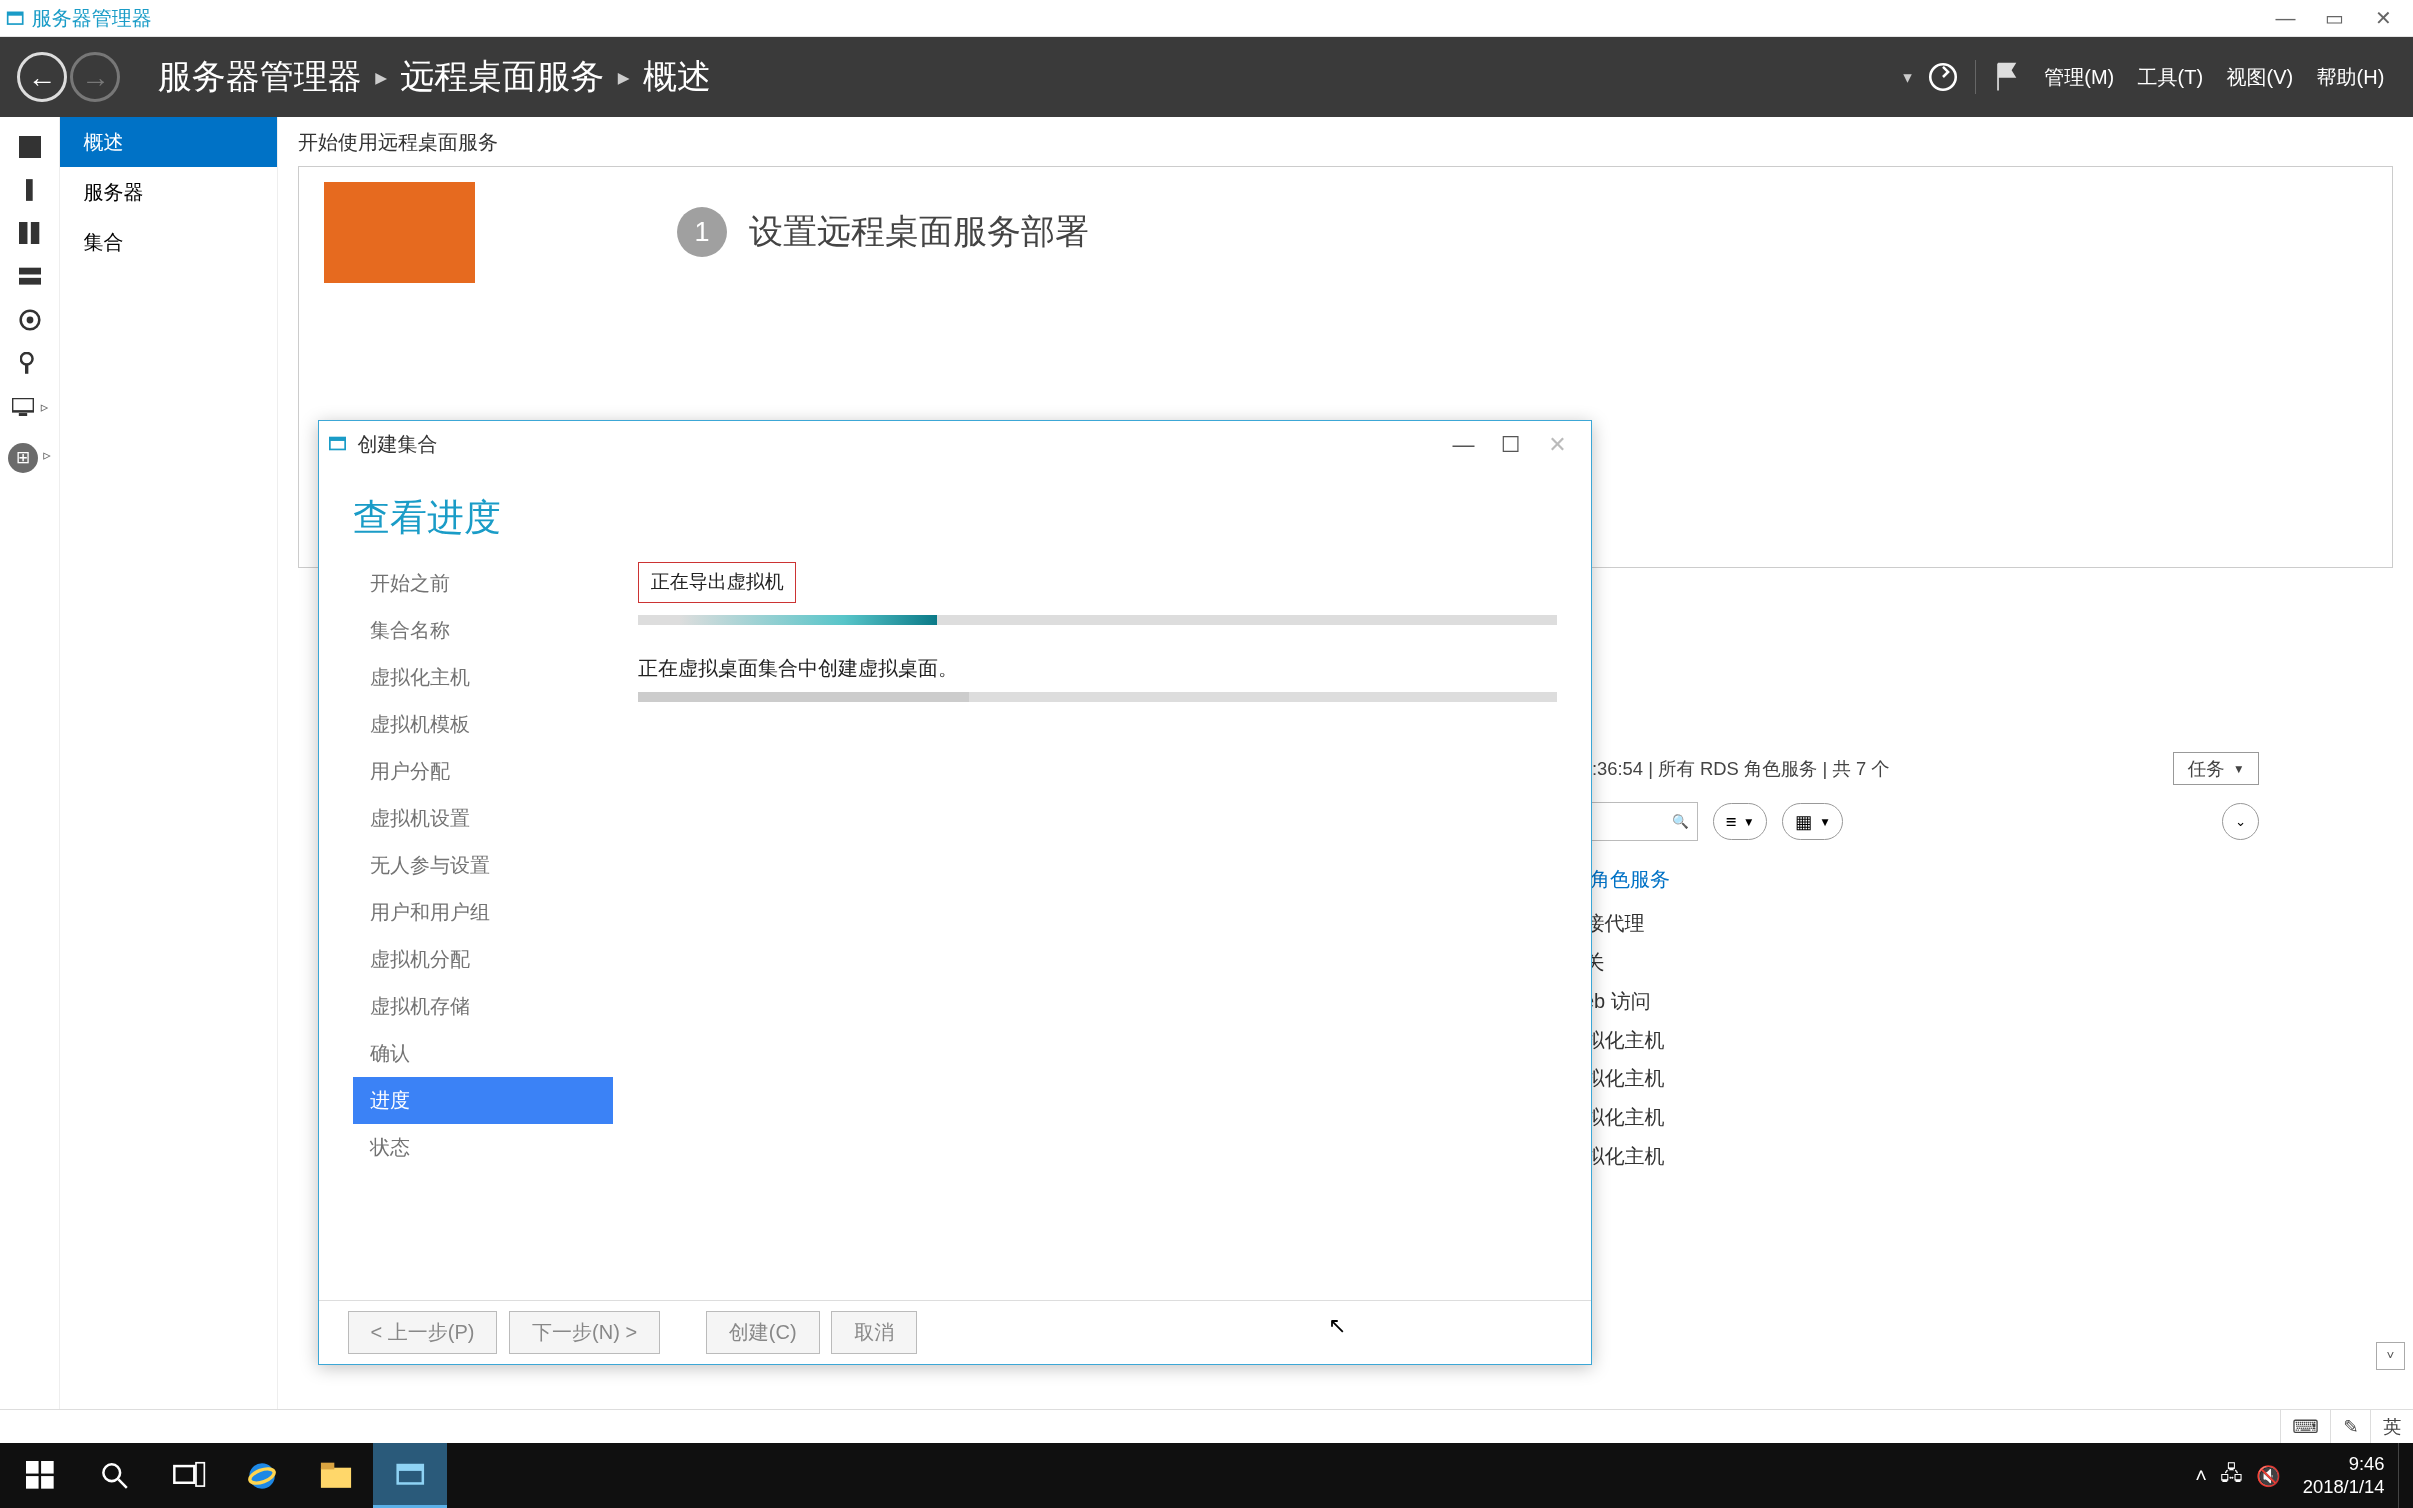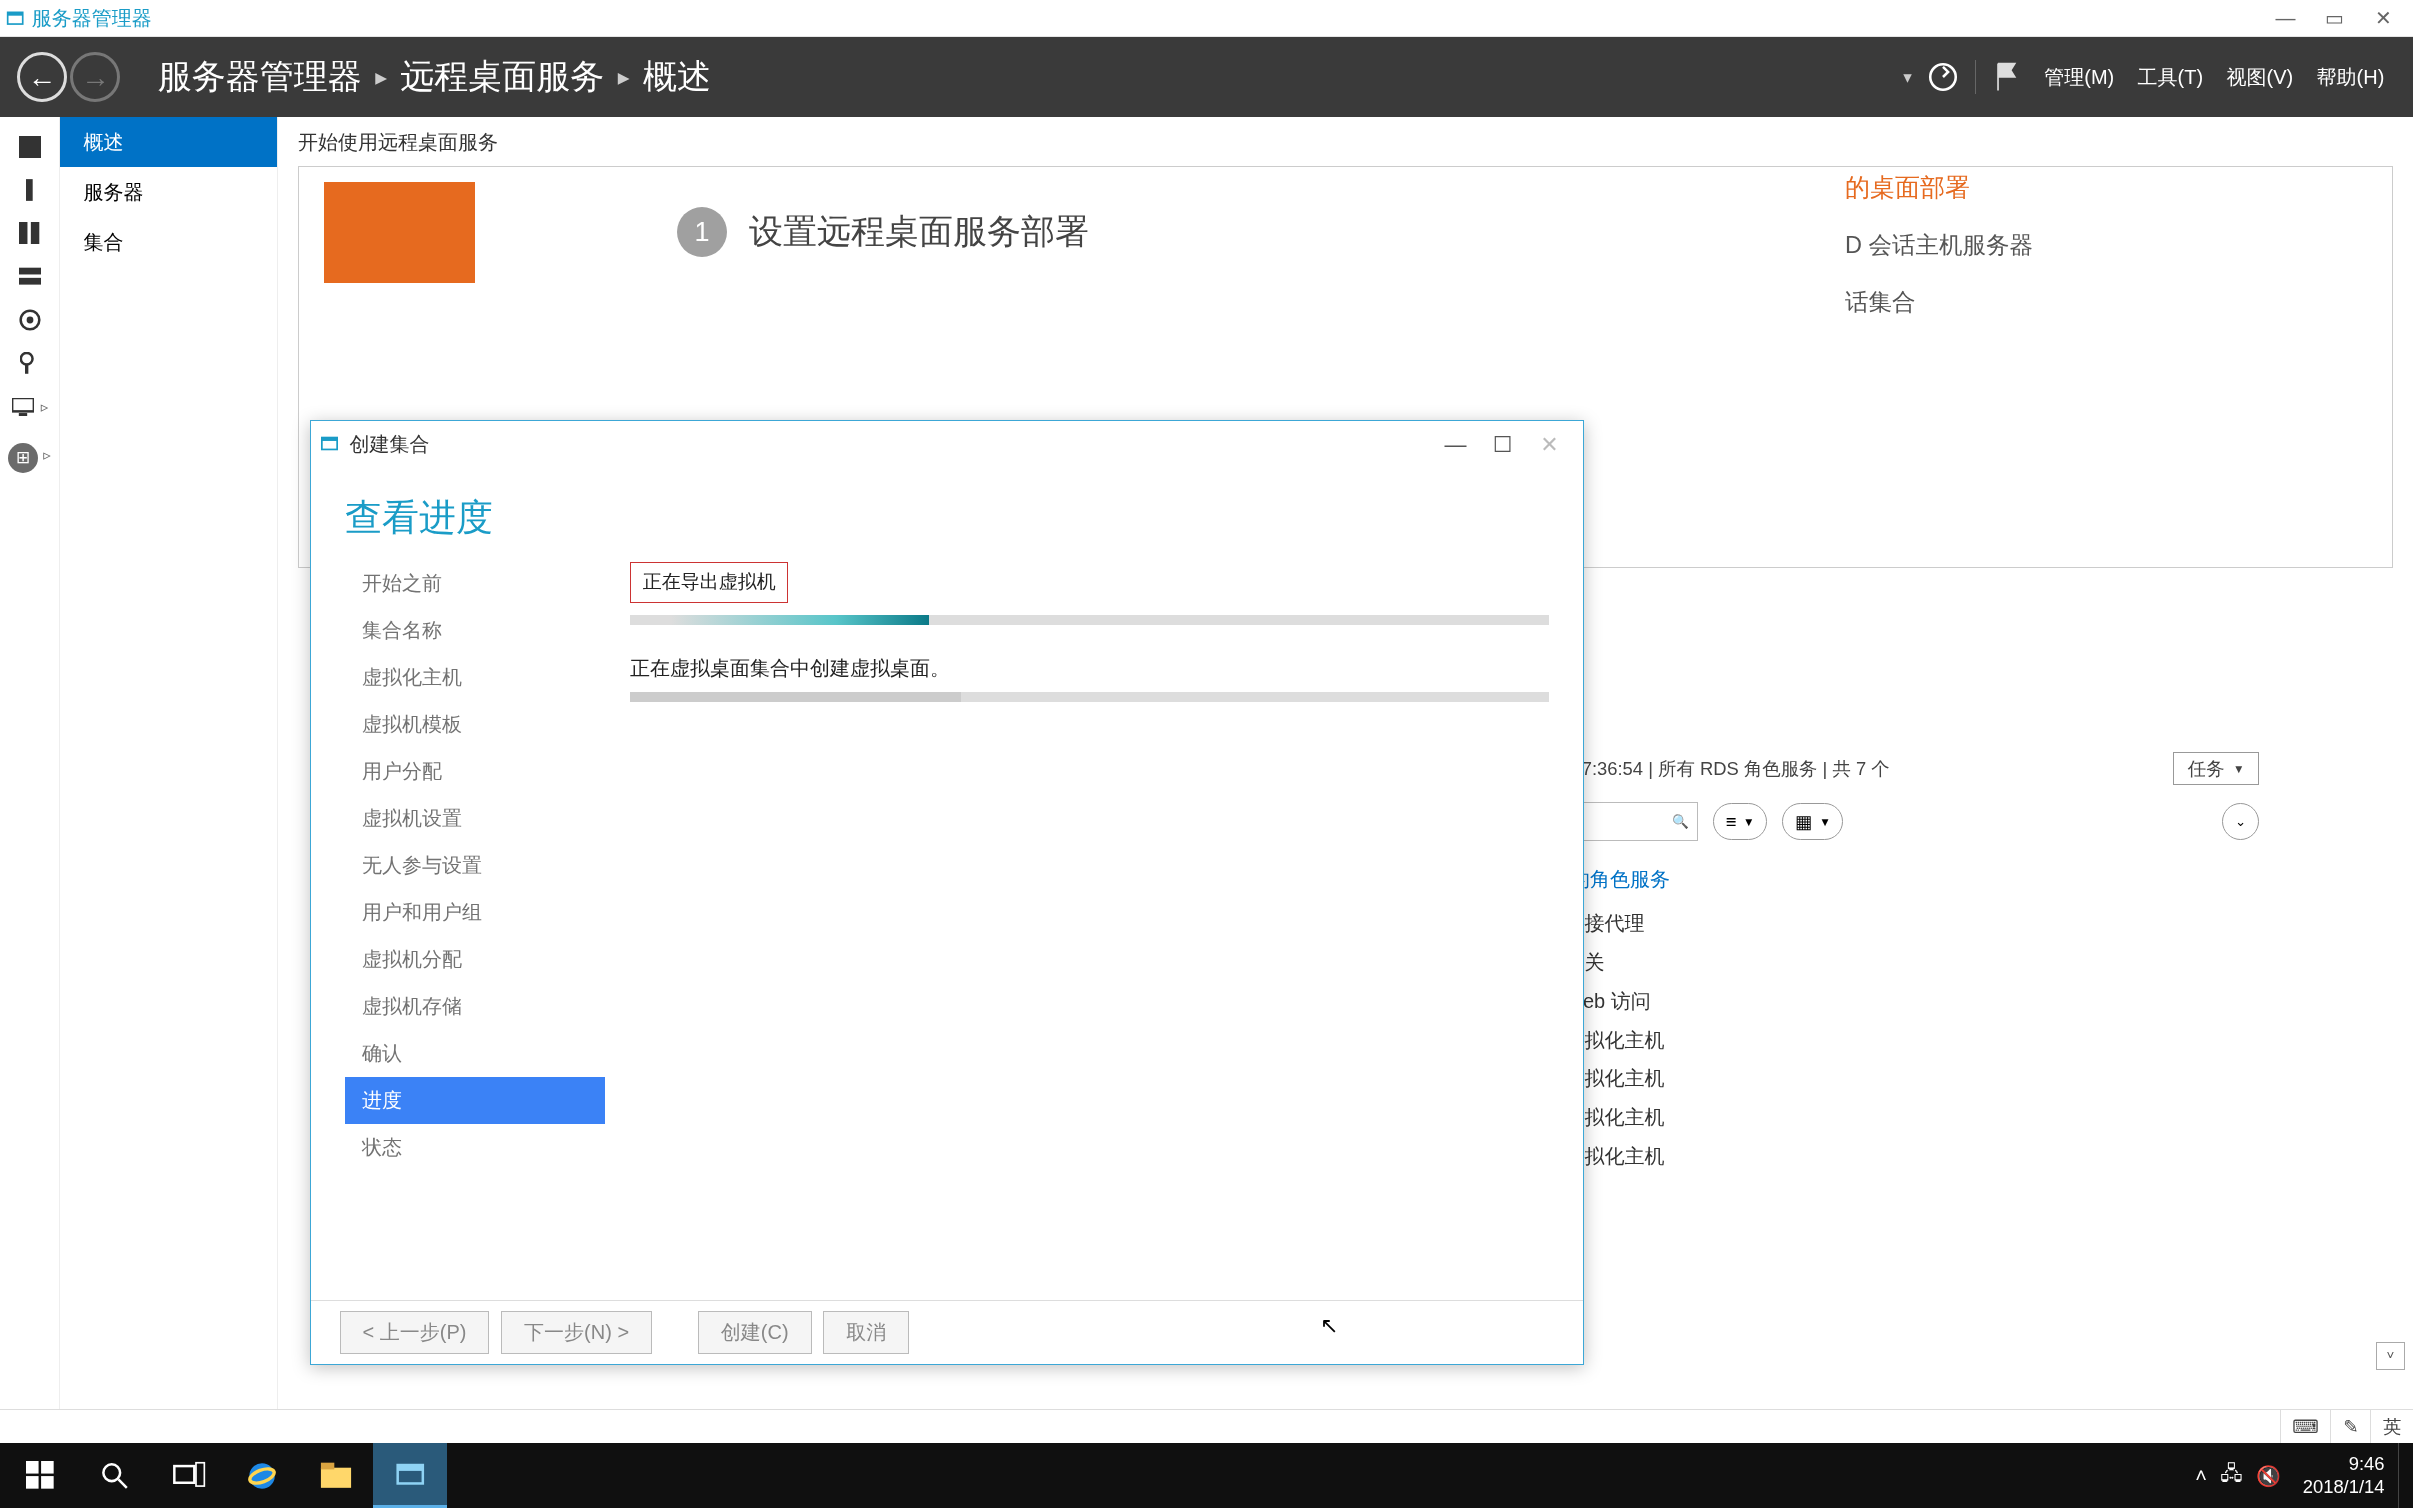--- a/index.html
+++ b/index.html
@@ -64,21 +64,21 @@
 
   .role-header { color: #0072c6; font-size: 20px; margin-top: 25px; }
   .role-list { display: flex; flex-direction: column; gap: 11.7px; margin-top: 17px; font-size: 20px; color: #333; }
 
   .footer-icons { position: absolute; left: 436px; top: 1123px; display: flex; gap: 285px; align-items: flex-end; }
   .footer-item { display: flex; flex-direction: column; align-items: center; gap: 10px; color: #444; font-size: 22px; }
   .footer-icon { width: 67px; height: 59px; border: 2.5px solid #555; border-radius: 5px; position: relative; }
   .scroll-corner { position: absolute; right: 8.4px; bottom: 39px; width: 28.5px; height: 28.5px; border: 0.8px solid #aaa; display: flex; align-items: center; justify-content: center; color: #555; }
 
   
-  .dialog { position: absolute; left: 310px; top: 303px; width: 1274px; height: 945px; background: #fff; border: 1.7px solid #3ca7d6; box-shadow: 0 3.4px 17px rgba(0,0,0,.25); display: flex; flex-direction: column; }
+  .dialog { position: absolute; left: 318px; top: 303px; width: 1274px; height: 945px; background: #fff; border: 1.7px solid #3ca7d6; box-shadow: 0 3.4px 17px rgba(0,0,0,.25); display: flex; flex-direction: column; }
   .dlg-titlebar { height: 47px; display: flex; align-items: center; padding: 0 10px; }
   .dlg-titlebar .icon { width: 20px; height: 20px; margin-right: 8.4px; }
   .dlg-title { font-size: 20px; color: #333; }
   .dlg-titlebar .spacer { flex: 1; }
   .dlg-winbtn { width: 47px; height: 34px; display: flex; align-items: center; justify-content: center; color: #555; font-size: 22px; }
   .dlg-winbtn.close { color: #bbb; }
 
   .dlg-heading { font-size: 37px; color: #1a9cc7; padding: 25px 34px 17px 34px; font-weight: 300; }
   .dlg-body { flex: 1; display: flex; padding: 0 34px; gap: 25px; }
   .wiz-steps { width: 260px; display: flex; flex-direction: column; }
@@ -220,25 +220,20 @@
 
   <div class="content">
     <div class="section-title">开始使用远程桌面服务</div>
     <div class="big-panel" style="height:402px;">
       <div class="big-row1">
         <div class="orange-sq"></div>
         <div style="display:flex;align-items:center;gap:22px;margin-left:168px;">
           <div class="step-circle">1</div>
           <div class="step-title">设置远程桌面服务部署</div>
         </div>
-      </div>
-      <div class="side-texts">
-        <span class="t1">的桌面部署</span>
-        <span class="t2">D 会话主机服务器</span>
-        <span class="t2">话集合</span>
       </div>
     </div>
 
     <div class="metabar" style="margin-left:1207px; width:754px;">
       <span>18/1/13 17:36:54 | 所有 RDS 角色服务  | 共 7 个</span>
       <div class="right">
         <div class="task-btn">
           <span>任务</span>
           <span class="caret-sm">▼</span>
         </div>

